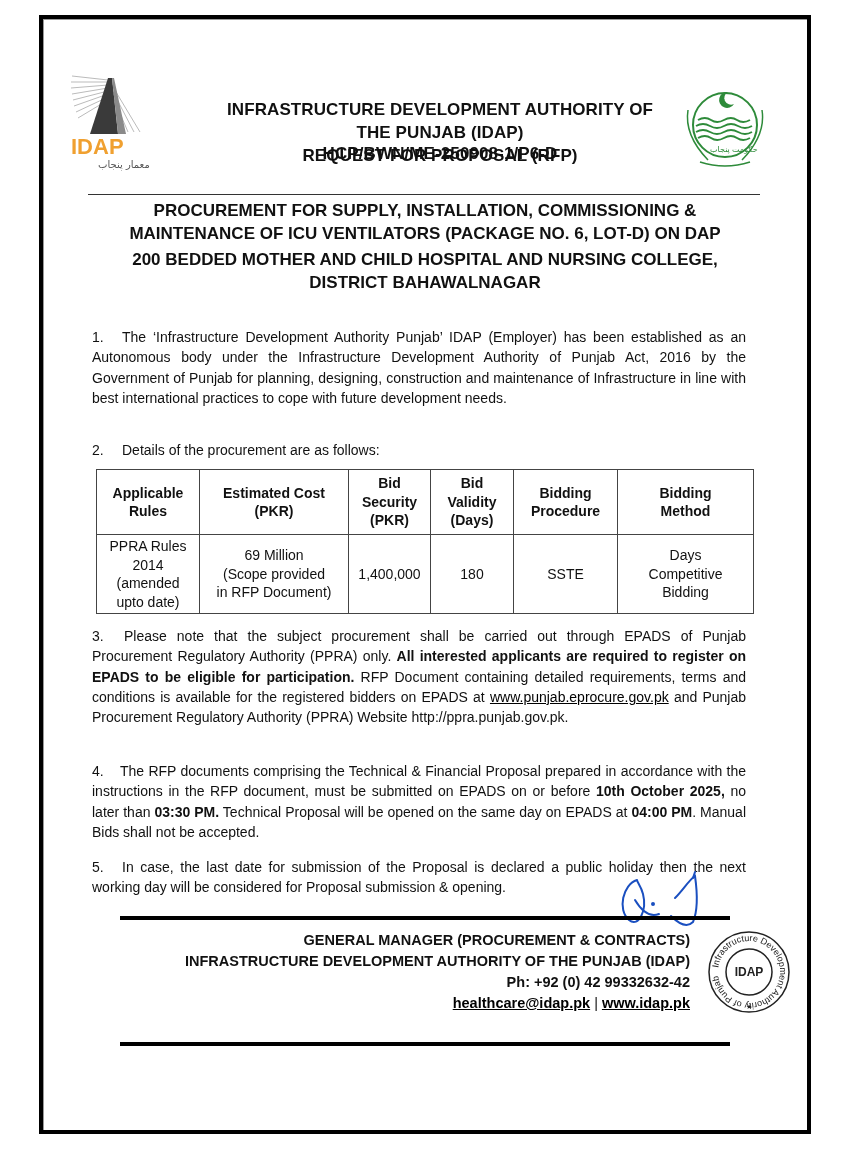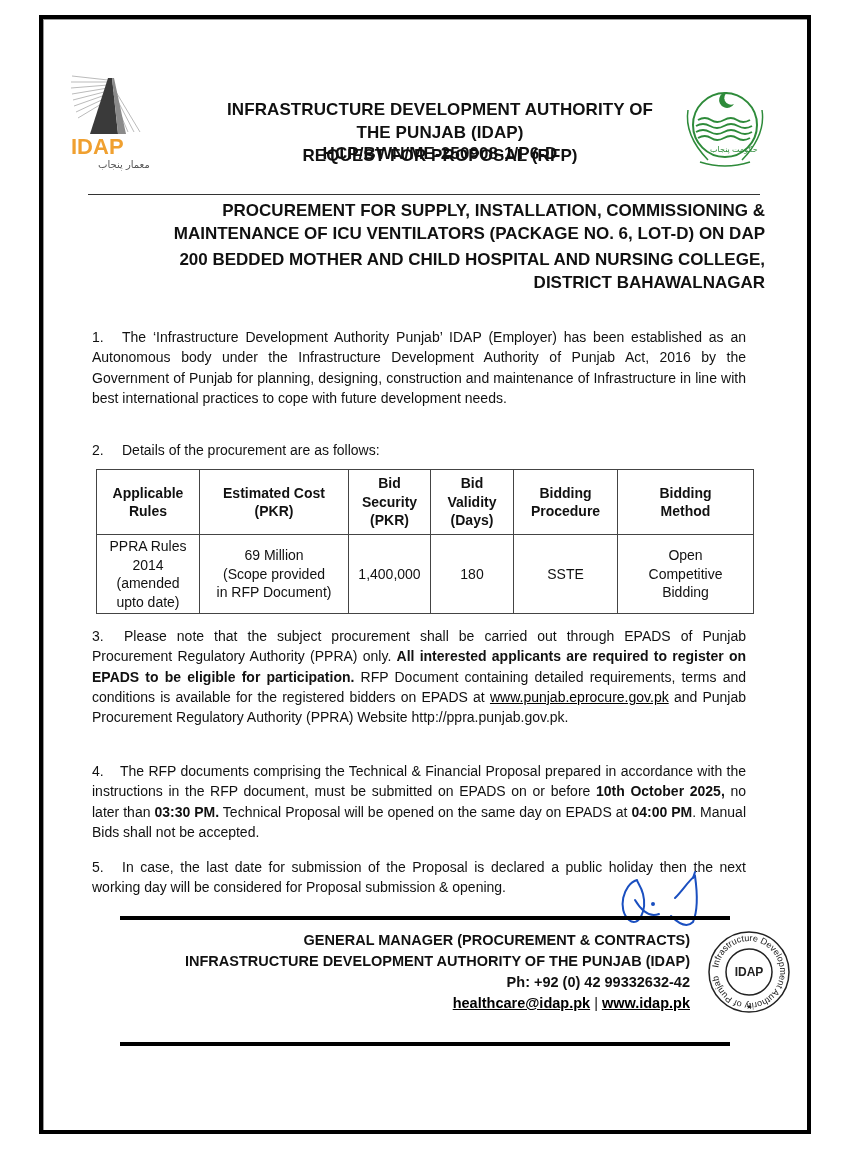--- a/index.html
+++ b/index.html
@@ -7,21 +7,21 @@
          font-family:"Liberation Sans", "DejaVu Sans", sans-serif; color:#111; }
   .frame { position:absolute; left:39px; top:15px; width:764px; height:1111px;
            border:4px solid #000; box-shadow: inset 1px 1px 0 #999; }
   .logo-idap { position:absolute; left:68px; top:72px; width:110px; height:100px; }
   .logo-punjab { position:absolute; left:680px; top:80px; width:90px; height:100px; }
   .hdr { position:absolute; left:200px; width:480px; text-align:center; font-weight:bold;
          font-size:17px; line-height:23px; letter-spacing:0.1px; }
   .hdr1 { top:72px;margin-top:26px; }
   .hdr2 { top:142px; }
   .rule1 { position:absolute; left:88px; top:194px; width:672px; height:1px; background:#333; }
-  .title { position:absolute; left:85px; top:200px; width:680px; text-align:right;
+  .title { position:absolute; left:85px; top:200px; width:680px; text-align:center;
            font-weight:bold; font-size:17px; line-height:22.5px; }
   .para { position:absolute; left:92px; width:654px; font-size:14px; line-height:20.3px;
           text-align:justify; }
   .p1 { top:327px; }
   .p2 { top:440px; }
   .p3 { top:626px; }
   .p4 { top:761px; }
   .p5 { top:857px; }
   .num { display:inline-block; min-width:30px; }
   b { font-weight:bold; }
@@ -156,21 +156,21 @@
       <td>
           <div>1,400,000</div>
         </td>
       <td>
           <div>180</div>
         </td>
       <td>
           <div>SSTE</div>
         </td>
       <td>
-        <div>Open</div>
+        <div>Days</div>
           <div>Competitive</div>
           <div>Bidding</div>
         </td>
     </tr>
   </tbody>
 </table>
 
 <div class="para p3">
   <span class="num" style="min-width:32px">3.</span><span>Please note that the subject procurement shall be carried out through EPADS of Punjab Procurement Regulatory Authority (PPRA) only.</span>
   <b>All interested applicants are required to register on EPADS to be eligible for participation.</b>

